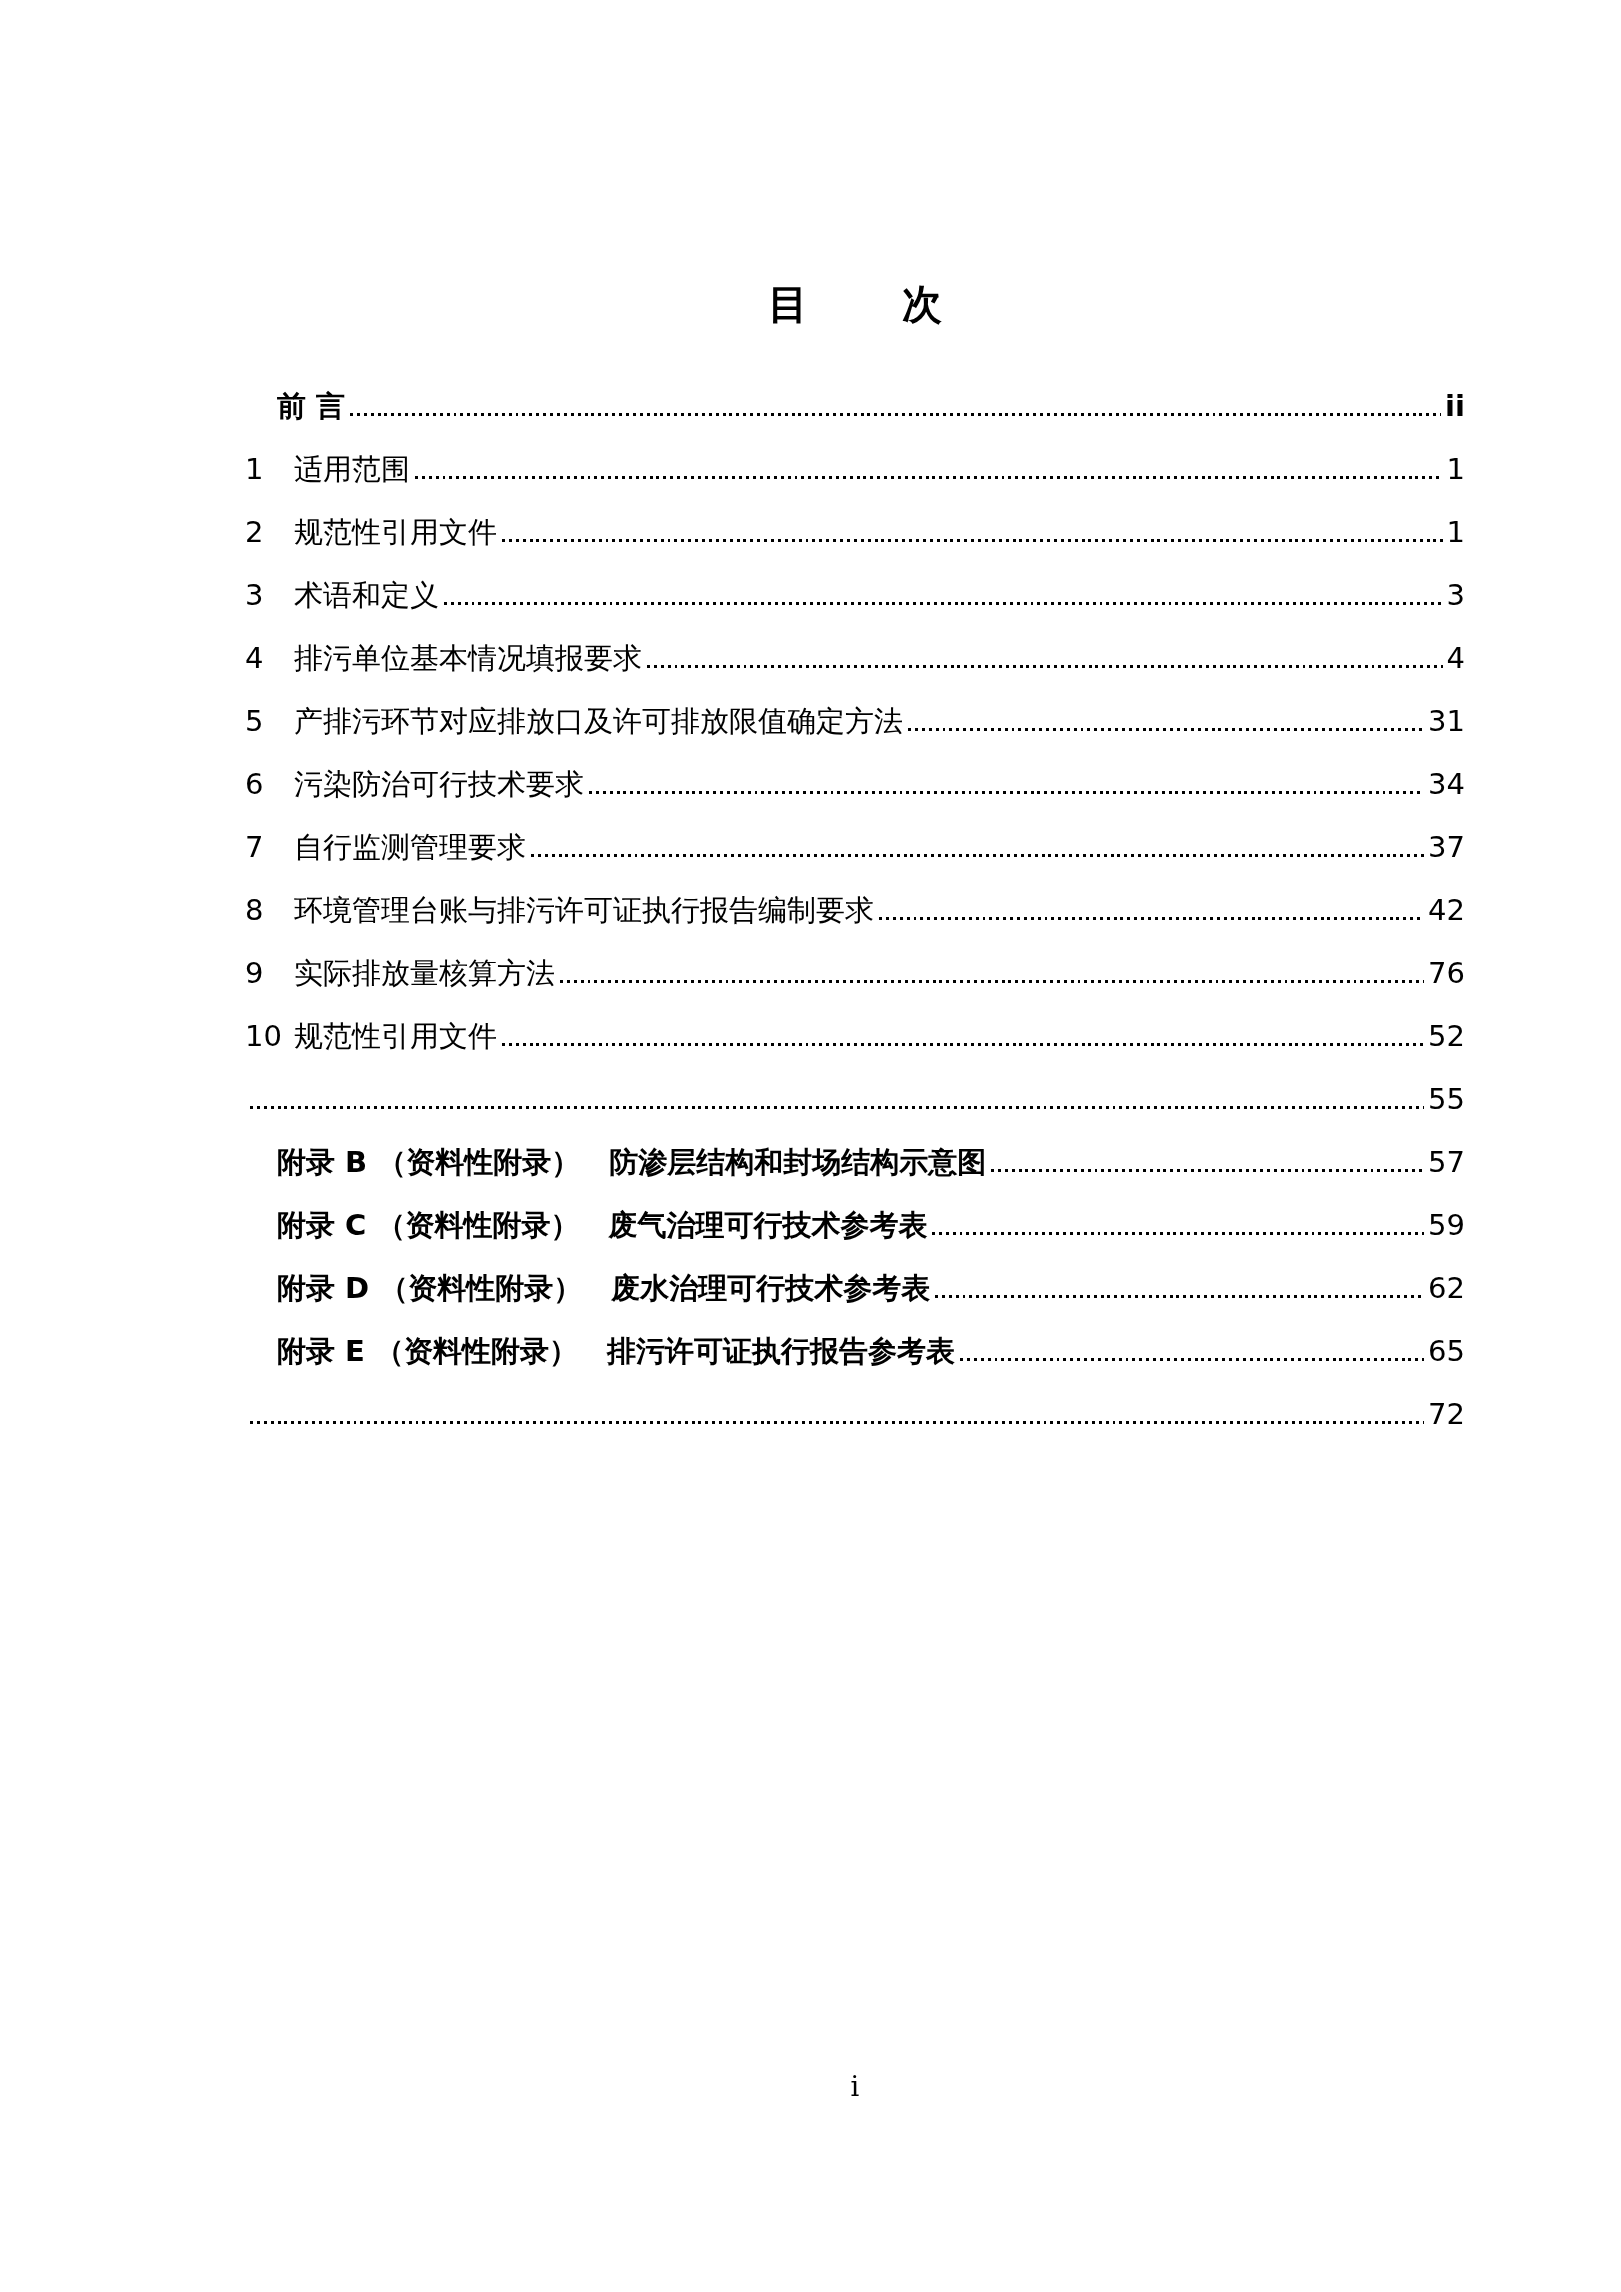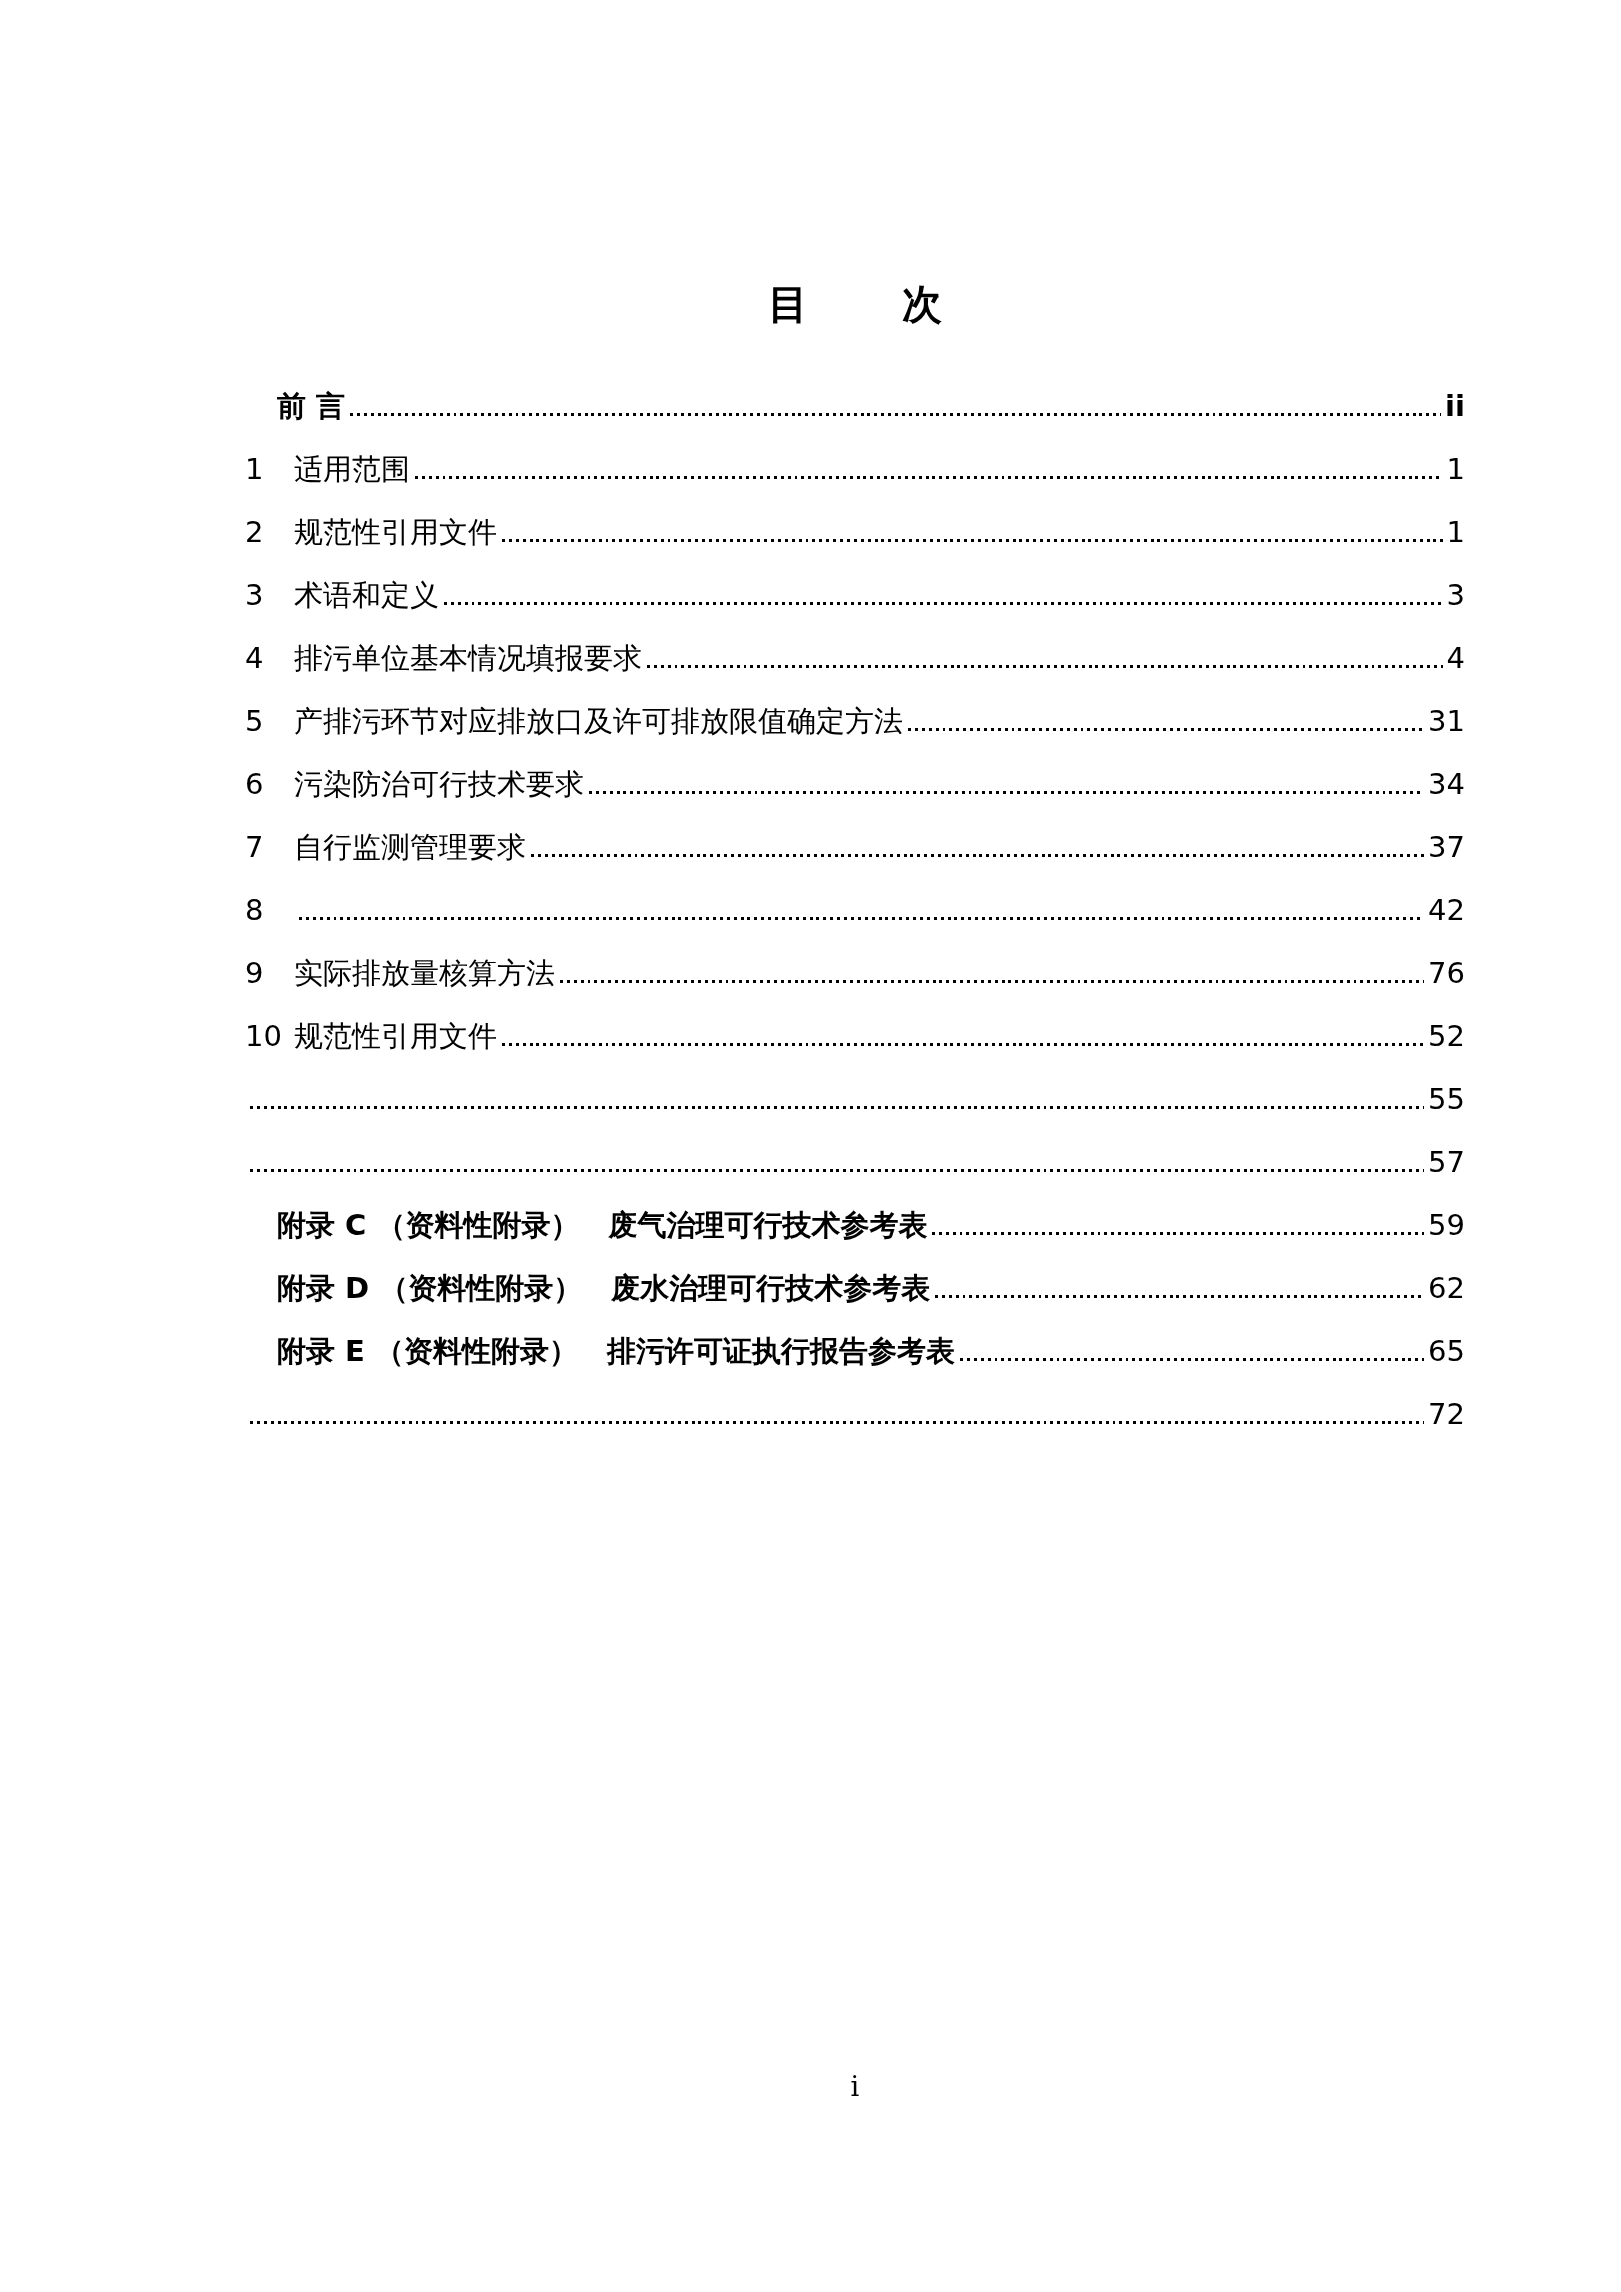--- a/index.html
+++ b/index.html
@@ -150,20 +150,21 @@
 
     <div class="toc-row row-chapter">
       <span class="toc-num">7</span>
       <span class="toc-label">自行监测管理要求</span>
       <span class="toc-dots"></span>
       <span class="toc-page">37</span>
     </div>
 
     <div class="toc-row row-chapter">
       <span class="toc-num">8</span>
+      <span class="toc-label">环境管理台账与排污许可证执行报告编制要求</span>
       <span class="toc-dots"></span>
       <span class="toc-page">42</span>
     </div>
 
     <div class="toc-row row-chapter">
       <span class="toc-num">9</span>
       <span class="toc-label">实际排放量核算方法</span>
       <span class="toc-dots"></span>
       <span class="toc-page">76</span>
     </div>
@@ -176,20 +177,21 @@
     </div>
 
     <div class="toc-row row-appendix">
 
       <span class="toc-dots"></span>
       <span class="toc-page">55</span>
     </div>
 
     <div class="toc-row row-appendix">
 
+      <span class="toc-label">附录 B （资料性附录）　防渗层结构和封场结构示意图</span>
       <span class="toc-dots"></span>
       <span class="toc-page">57</span>
     </div>
 
     <div class="toc-row row-appendix">
 
       <span class="toc-label">附录 C （资料性附录）　废气治理可行技术参考表</span>
       <span class="toc-dots"></span>
       <span class="toc-page">59</span>
     </div>

